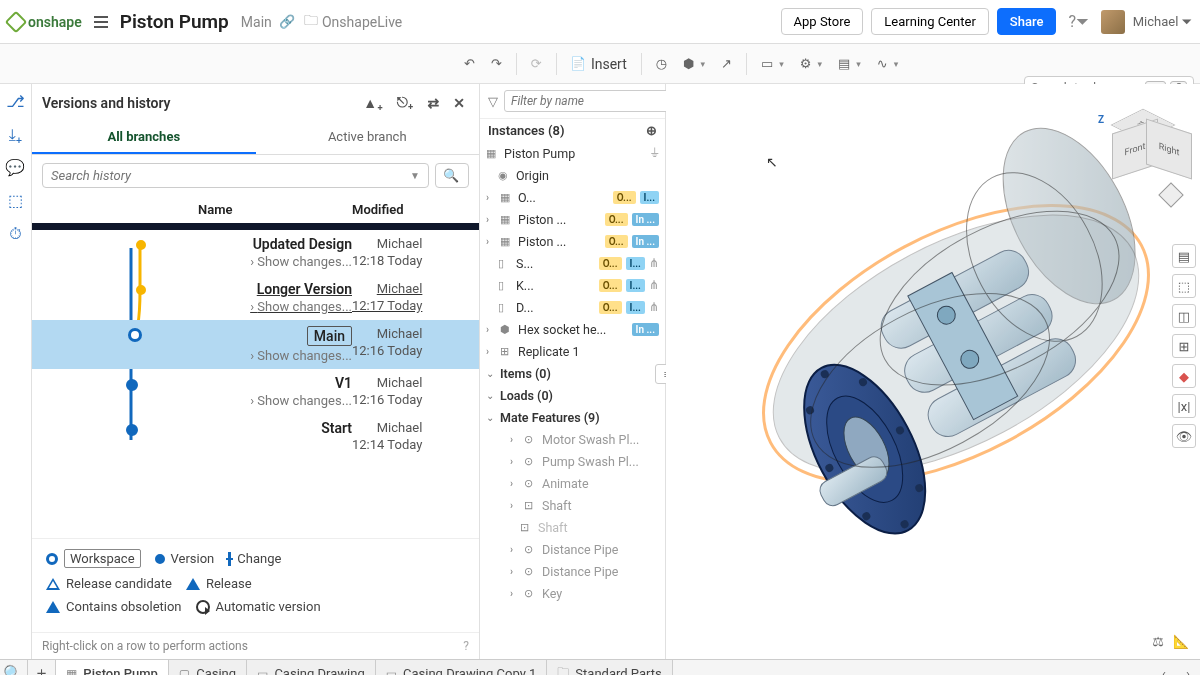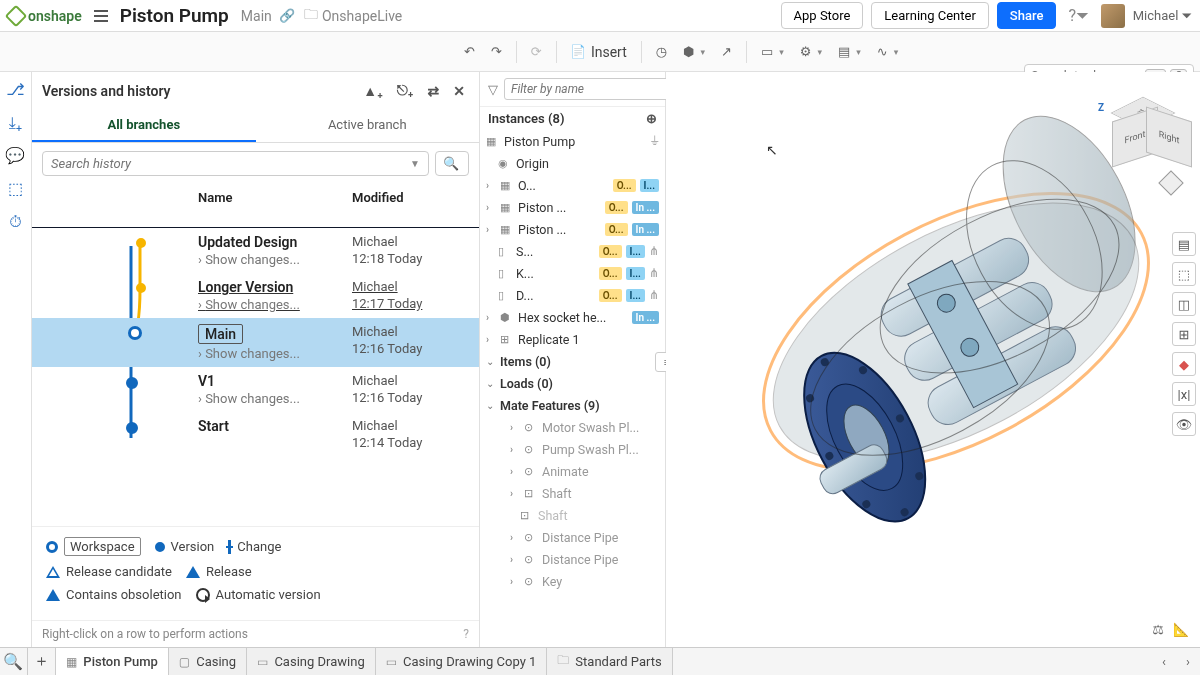--- a/index.html
+++ b/index.html
@@ -1,19 +1,19 @@
 <!DOCTYPE html>
 <html><head>
 <meta charset="utf-8">
 <style>
 * { margin: 0; padding: 0; box-sizing: border-box; font-family: -apple-system, BlinkMacSystemFont, "Segoe UI", Roboto, sans-serif; }
 body { width: 1200px; height: 675px; overflow: hidden; background: #fff; color: #333; font-size: 13px; }
 
 
-.topbar { height: 32px; display: flex; align-items: center; padding: 0 8px; border-bottom: 1px solid #ddd; gap: 8px; }
+.topbar { height: 44px; display: flex; align-items: center; padding: 0 8px; border-bottom: 1px solid #ddd; gap: 8px; }
 .logo { display: flex; align-items: center; gap: 4px; font-weight: 600; color: #3b7a3b; font-size: 14px; }
 .logo-icon { width: 16px; height: 16px; border: 2px solid #6faa3a; border-radius: 3px; transform: rotate(45deg); }
 .hamburger { cursor: pointer; padding: 4px; }
 .hamburger-icon { display: flex; flex-direction: column; gap: 3px; }
 .hamburger-icon span { width: 14px; height: 2px; background: #555; }
 .doc-title { font-size: 19px; font-weight: 600; color: #222; }
 .doc-branch { color: #888; font-size: 14px; margin-left: 4px; }
 .breadcrumb-item { display: flex; align-items: center; gap: 4px; color: #888; font-size: 14px; }
 .topbar-spacer { flex: 1; }
 .topbar-btn { padding: 5px 12px; border: 1px solid #ccc; border-radius: 4px; background: #fff; cursor: pointer; font-size: 13px; }
@@ -43,23 +43,23 @@
 .vp-header { display: flex; align-items: center; padding: 8px 10px; font-weight: 600; font-size: 14px; gap:6px; }
 .vp-header .sp { flex:1; }
 .vp-header .hicon { color:#555; cursor:pointer; padding:2px 4px; }
 .vp-tabs { display: flex; border-bottom: 1px solid #ddd; }
 .vp-tab { flex:1; text-align:center; padding: 8px 0; font-size: 13px; color:#666; cursor:pointer; }
 .vp-tab.active { color:#14532d; border-bottom: 2px solid #0d6efd; font-weight:700; }
 .vp-search-row { display:flex; padding: 8px 10px; gap:6px; }
 .vp-search { flex:1; display:flex; align-items:center; border:1px solid #ccc; border-radius:4px; padding:4px 8px; }
 .vp-search input { border:none; outline:none; flex:1; font-style:italic; color:#888; font-size:13px;}
 .vp-search-btn { border:1px solid #ccc; border-radius:4px; padding:4px 8px; cursor:pointer; }
-.vp-table-head { display:flex; padding: 6px 10px 22px 166px; font-weight:600; font-size:13px; color:#222; border-bottom:1px solid #0f172a;}
+.vp-table-head { display:flex; padding: 6px 10px 6px 166px; font-weight:600; font-size:13px; color:#222; border-bottom:7px solid #0f172a;}
 .vp-th-name { width:154px; }
-.vp-rows { flex:1; overflow:auto; position:relative; }
+.vp-rows { flex:1; overflow:auto; position:relative;text-align:right; }
 .vp-row { display:flex; align-items:flex-start; padding:6px 10px 6px 0; min-height:44px; }
 .vp-row.selected { background:#b3d9f2; }
 .vp-node { position:absolute; left:96px; width:14px; height:14px; border-radius:50%; background:#fff; border:3px solid #1168bd; }
 .vp-node.branch { background:#f7b500; border-color:#f7b500; left:104px; width:10px; height:10px; }
 .vp-node.version { background:#1168bd; border-color:#1168bd; left:94px; width:12px; height:12px; }
 .vp-cell-name { width:154px; margin-left:166px; }
 .vp-cell-name .nm { font-weight:600; font-size:14px; color:#222; }
 .vp-cell-name .nm.boxed { border:1px solid #555; padding:1px 6px; border-radius:2px; display:inline-block; font-weight:500;}
 .vp-cell-name .chg { color:#777; font-size:13px; margin-top:2px; cursor:pointer;}
 .vp-cell-name .chg::before { content:"› "; }

